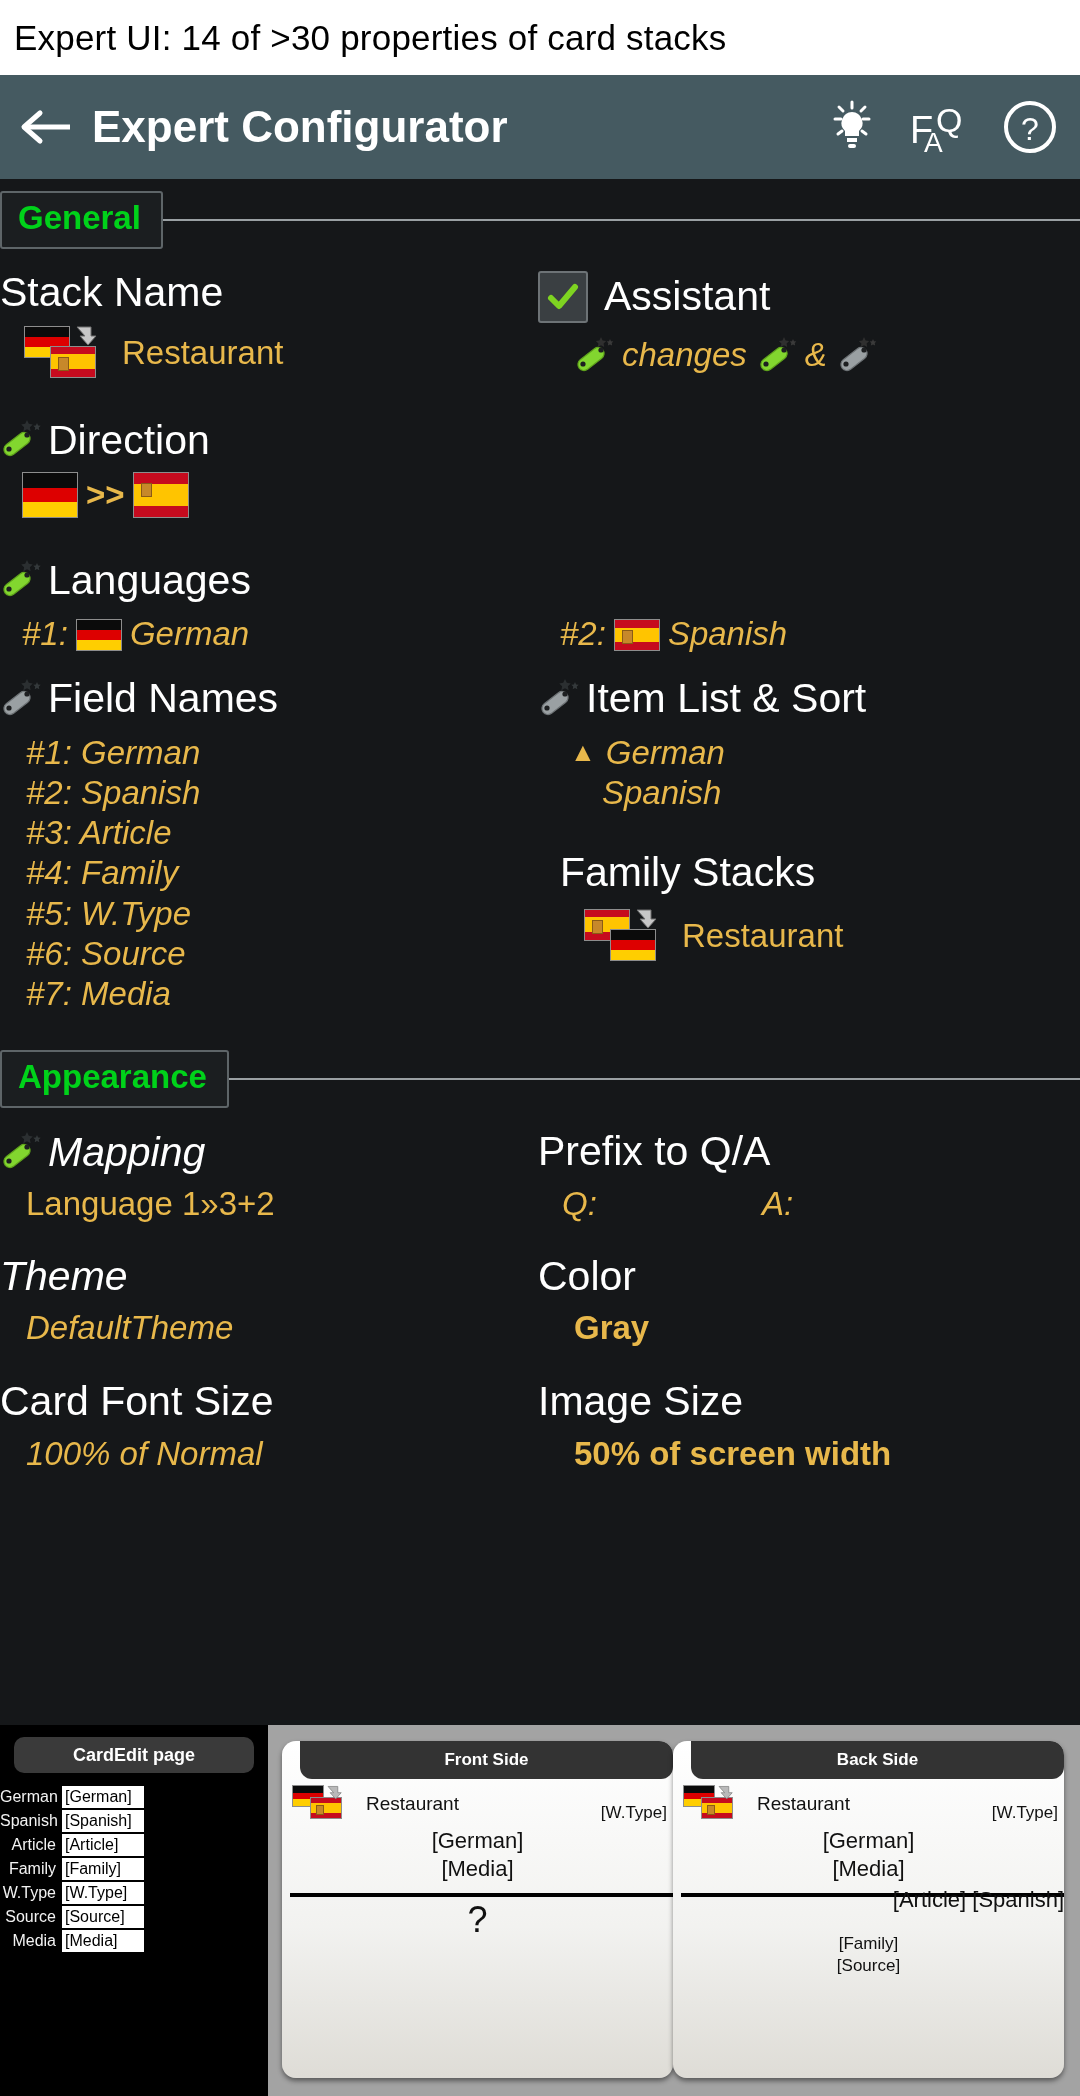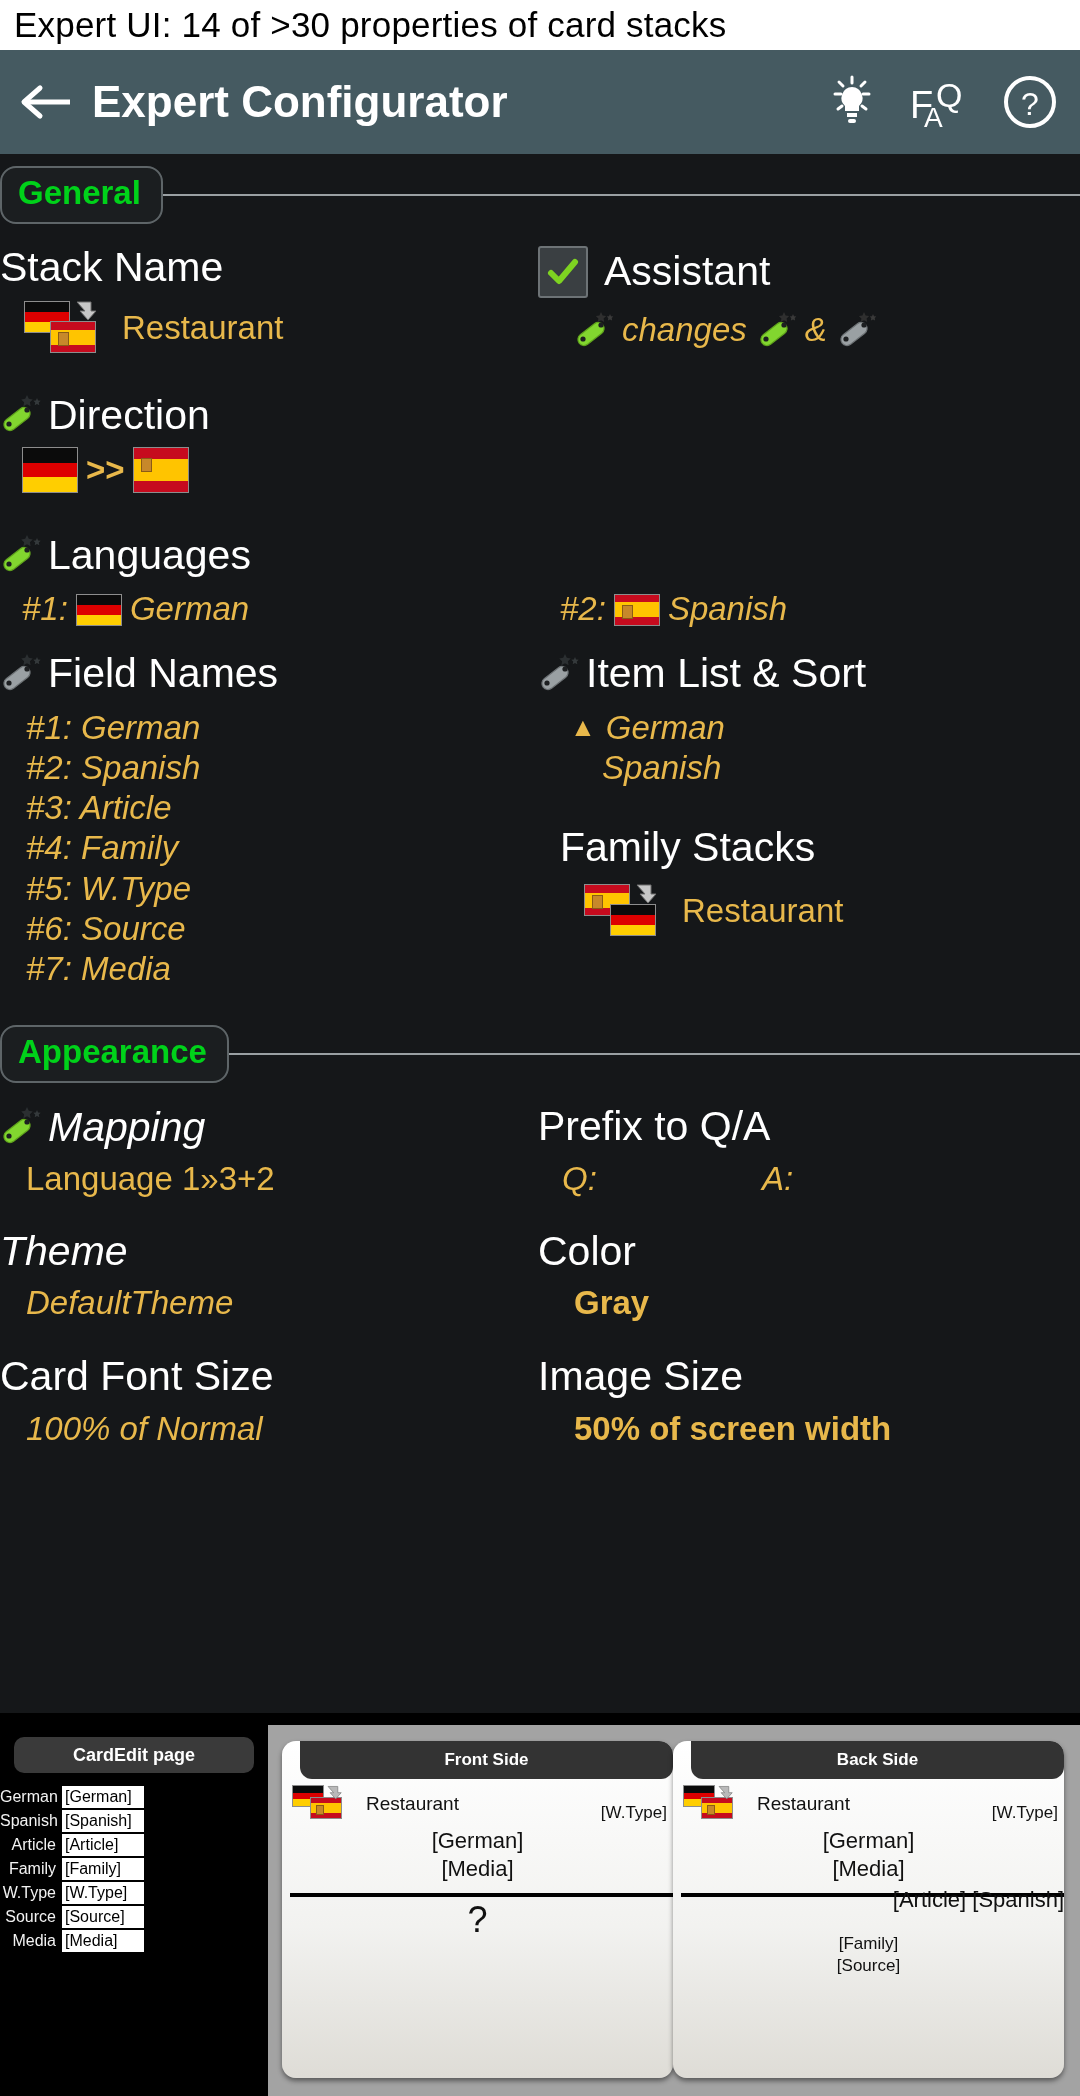--- a/index.html
+++ b/index.html
@@ -5,21 +5,21 @@
   * { box-sizing: border-box; margin: 0; padding: 0; }
   html, body {
     width: 1080px; height: 2096px;
     background: #000;
     font-family: "Liberation Sans", sans-serif;
     overflow: hidden;
   }
 
   
   .caption-bar {
-    height: 50px; background: #ffffff; color: #000;
+    height: 75px; background: #ffffff; color: #000;
     display: flex; align-items: center; padding-left: 14px;
     font-size: 35px; letter-spacing: .2px;
   }
 
   
   .appbar {
     height: 104px; background: #455a61;
     display: flex; align-items: center; padding: 0 22px 0 18px;
   }
   .back-arrow { width: 58px; height: 48px; flex: 0 0 auto; }
@@ -39,21 +39,21 @@
     position: relative;
     height: 1559px;
     background: #151719;
     overflow: hidden;
     padding: 0 0 0 0;
   }
 
   
   .legend-row { display: flex; align-items: center; height: 66px; margin-top: 8px; }
   .legend-box {
-    border: 2px solid #5e6568; border-radius: 16px;
+    border: 2px solid #5e6568; border-radius: 3px;
     padding: 6px 20px 10px 16px;
     color: #00d21a; font-size: 33px; font-weight: bold;
     background: #1b1e20;
   }
   .legend-line { flex: 1 1 auto; height: 2px; background: #9aa0a3; margin-left: 0px; }
 
   
   .grid { display: grid; grid-template-columns: 538px 542px; }
   .cell { padding: 0 8px 0 0; }
   .lbl {

